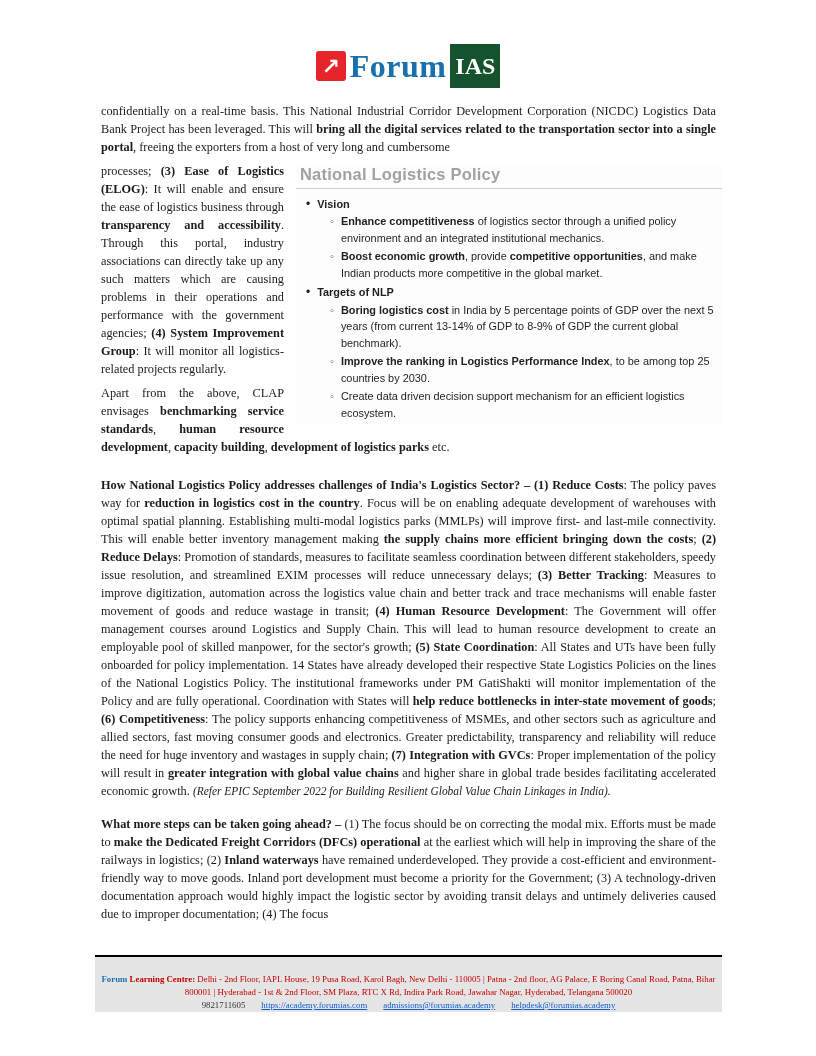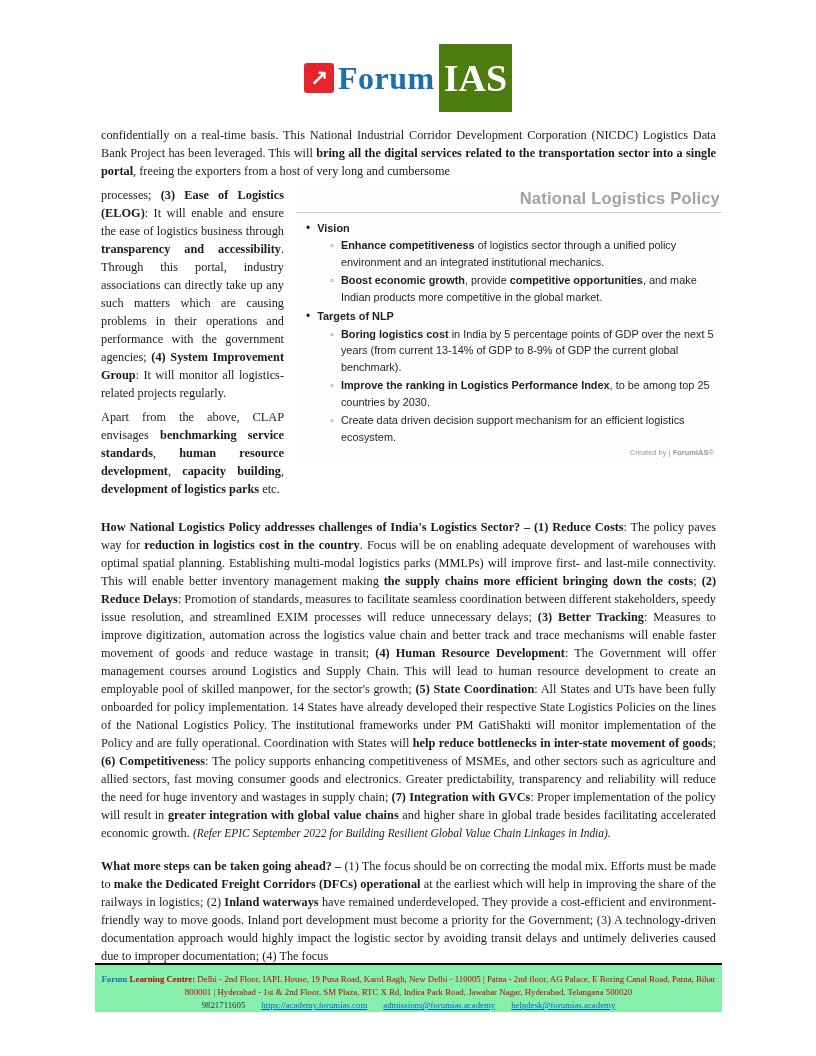--- a/index.html
+++ b/index.html
@@ -5,49 +5,49 @@
   html,body{margin:0;padding:0;background:#fff;}
   .page{position:relative;width:816px;height:1056px;background:#ffffff;overflow:hidden;
         font-family:"Liberation Serif",serif;color:#1b1b1b;}
 
   
   .logo-row{display:flex;justify-content:center;align-items:center;padding-top:44px;gap:4px;}
   .logo-mark{width:30px;height:30px;background:#e5252a;color:#fff;display:flex;align-items:center;
              justify-content:center;font-weight:bold;font-size:22px;border-radius:3px;
              font-family:"DejaVu Sans",sans-serif;}
   .logo-forum{color:#1a6fad;font-size:32px;font-weight:bold;letter-spacing:.5px;line-height:34px;}
-  .logo-ias{background:#4d7c0f;color:#fff;font-size:38px;font-weight:bold;padding:16px 5px;line-height:36px;}
+  .logo-ias{background:#14532d;color:#fff;font-size:24px;font-weight:bold;padding:4px 5px;line-height:36px;}
 
   
   .content{margin:14px 94px 0 95px;font-size:12.3px;line-height:18px;text-align:justify;}
   .content p{margin:6px;}
   .seg-b{font-weight:bold;}
   .seg-i{font-style:italic;font-size:.93em;}
   .gap-lg{margin-top:20px !important;clear:both;}
   .gap-md{margin-top:15px !important;}
 
   
   .infographic{float:right;width:426px;margin:2px 0 10px 12px;background:#fdfdfd;
                font-family:"Liberation Sans",sans-serif;text-align:left;color:#1f1f1f;
                font-size:10.9px;line-height:16.5px;}
   .ig-title{margin:0;padding:2px 2px 5px 4px;font-size:16.5px;font-weight:bold;color:#a2a2a2;
-            letter-spacing:.2px;border-bottom:1.5px solid #cfcfcf;text-align:right;}
+            letter-spacing:.2px;border-bottom:1.5px solid #cfcfcf;}
   .ig-list{list-style:none;margin:7px 0 2px;padding:0 8px 0 10px;}
   .ig-list>li{margin-bottom:2px;}
   .ig-row{display:flex;gap:7px;}
   .ig-bullet{font-size:12px;line-height:16.5px;}
   .ig-sub{list-style:none;margin:1px 0 3px;padding-left:24px;}
   .ig-sub li{display:flex;gap:7px;margin-bottom:2px;}
   .ig-sbullet{color:#555;font-size:11px;line-height:16.5px;}
   .ig-label,.ig-stext{flex:1;}
   .ig-credit{text-align:right;font-size:7.5px;color:#9a9a9a;padding:0 8px 4px 0;line-height:10px;}
 
   
-  .footer{position:absolute;left:95px;right:94px;bottom:44px;background:#86efac;
-          border-top:2px solid #000;padding-top:8px;text-align:center;
+  .footer{position:absolute;left:95px;right:94px;bottom:44px;background:#e5e5e5;
+          border-top:2px solid #000;padding-top:16px;text-align:center;
           font-size:8.8px;line-height:13px;color:#c00000;}
   .f-brand-blue{color:#1a6fad;font-weight:bold;}
   .f-brand-red{color:#c00000;font-weight:bold;}
   .f-phone{color:#333;}
   .f-links a{color:#0b5bd3;margin-left:16px;}
 </style>
 </head>
 <body>
 
 <div class="page">
@@ -96,23 +96,20 @@
                   <span class="ig-sbullet">◦</span>
                   <span class="ig-stext"><span class="seg-b">Improve the ranking in Logistics Performance Index</span><span>, to be among top 25 countries by 2030.</span></span>
                 </li>
                 <li>
                   <span class="ig-sbullet">◦</span>
                   <span class="ig-stext"><span>Create data driven decision support mechanism for an efficient logistics ecosystem.</span></span>
                 </li>
               </ul>
             </li>
           </ul>
-        <div class="ig-credit">
-          <span>Created by | </span><span class="seg-b">ForumIAS©</span>
-        </div>
       </figure>
       <p class="body-p"><span>processes; </span><span class="seg-b">(3) Ease of Logistics (ELOG)</span><span>: It will enable and ensure the ease of logistics business through </span><span class="seg-b">transparency and accessibility</span><span>. Through this portal, industry associations can directly take up any such matters which are causing problems in their operations and performance with the government agencies; </span><span class="seg-b">(4) System Improvement Group</span><span>: It will monitor all logistics-related projects regularly.</span></p>
       <p class="body-p"><span>Apart from the above, CLAP envisages </span><span class="seg-b">benchmarking service standards</span><span>, </span><span class="seg-b">human resource development</span><span>, </span><span class="seg-b">capacity building</span><span>, </span><span class="seg-b">development of logistics parks</span><span> etc.</span></p>
     </div>
 
     <p class="body-p gap-lg"><span class="seg-b">How National Logistics Policy addresses challenges of India's Logistics Sector? – (1) Reduce Costs</span><span>: The policy paves way for </span><span class="seg-b">reduction in logistics cost in the country</span><span>. Focus will be on enabling adequate development of warehouses with optimal spatial planning. Establishing multi-modal logistics parks (MMLPs) will improve first- and last-mile connectivity. This will enable better inventory management making </span><span class="seg-b">the supply chains more efficient bringing down the costs</span><span>; </span><span class="seg-b">(2) Reduce Delays</span><span>: Promotion of standards, measures to facilitate seamless coordination between different stakeholders, speedy issue resolution, and streamlined EXIM processes will reduce unnecessary delays; </span><span class="seg-b">(3) Better Tracking</span><span>: Measures to improve digitization, automation across the logistics value chain and better track and trace mechanisms will enable faster movement of goods and reduce wastage in transit; </span><span class="seg-b">(4) Human Resource Development</span><span>: The Government will offer management courses around Logistics and Supply Chain. This will lead to human resource development to create an employable pool of skilled manpower, for the sector's growth; </span><span class="seg-b">(5) State Coordination</span><span>: All States and UTs have been fully onboarded for policy implementation. 14 States have already developed their respective State Logistics Policies on the lines of the National Logistics Policy. The institutional frameworks under PM GatiShakti will monitor implementation of the Policy and are fully operational. Coordination with States will </span><span class="seg-b">help reduce bottlenecks in inter-state movement of goods</span><span>; </span><span class="seg-b">(6) Competitiveness</span><span>: The policy supports enhancing competitiveness of MSMEs, and other sectors such as agriculture and allied sectors, fast moving consumer goods and electronics. Greater predictability, transparency and reliability will reduce the need for huge inventory and wastages in supply chain; </span><span class="seg-b">(7) Integration with GVCs</span><span>: Proper implementation of the policy will result in </span><span class="seg-b">greater integration with global value chains</span><span> and higher share in global trade besides facilitating accelerated economic growth. </span><span class="seg-i">(Refer EPIC September 2022 for Building Resilient Global Value Chain Linkages in India).</span></p>
 
     <p class="body-p gap-md"><span class="seg-b">What more steps can be taken going ahead? –</span><span> (1) The focus should be on correcting the modal mix. Efforts must be made to </span><span class="seg-b">make the Dedicated Freight Corridors (DFCs) operational</span><span> at the earliest which will help in improving the share of the railways in logistics; (2) </span><span class="seg-b">Inland waterways</span><span> have remained underdeveloped. They provide a cost-efficient and environment-friendly way to move goods. Inland port development must become a priority for the Government; (3) A technology-driven documentation approach would highly impact the logistic sector by avoiding transit delays and untimely deliveries caused due to improper documentation; (4) The focus</span></p>
 
   </section>

